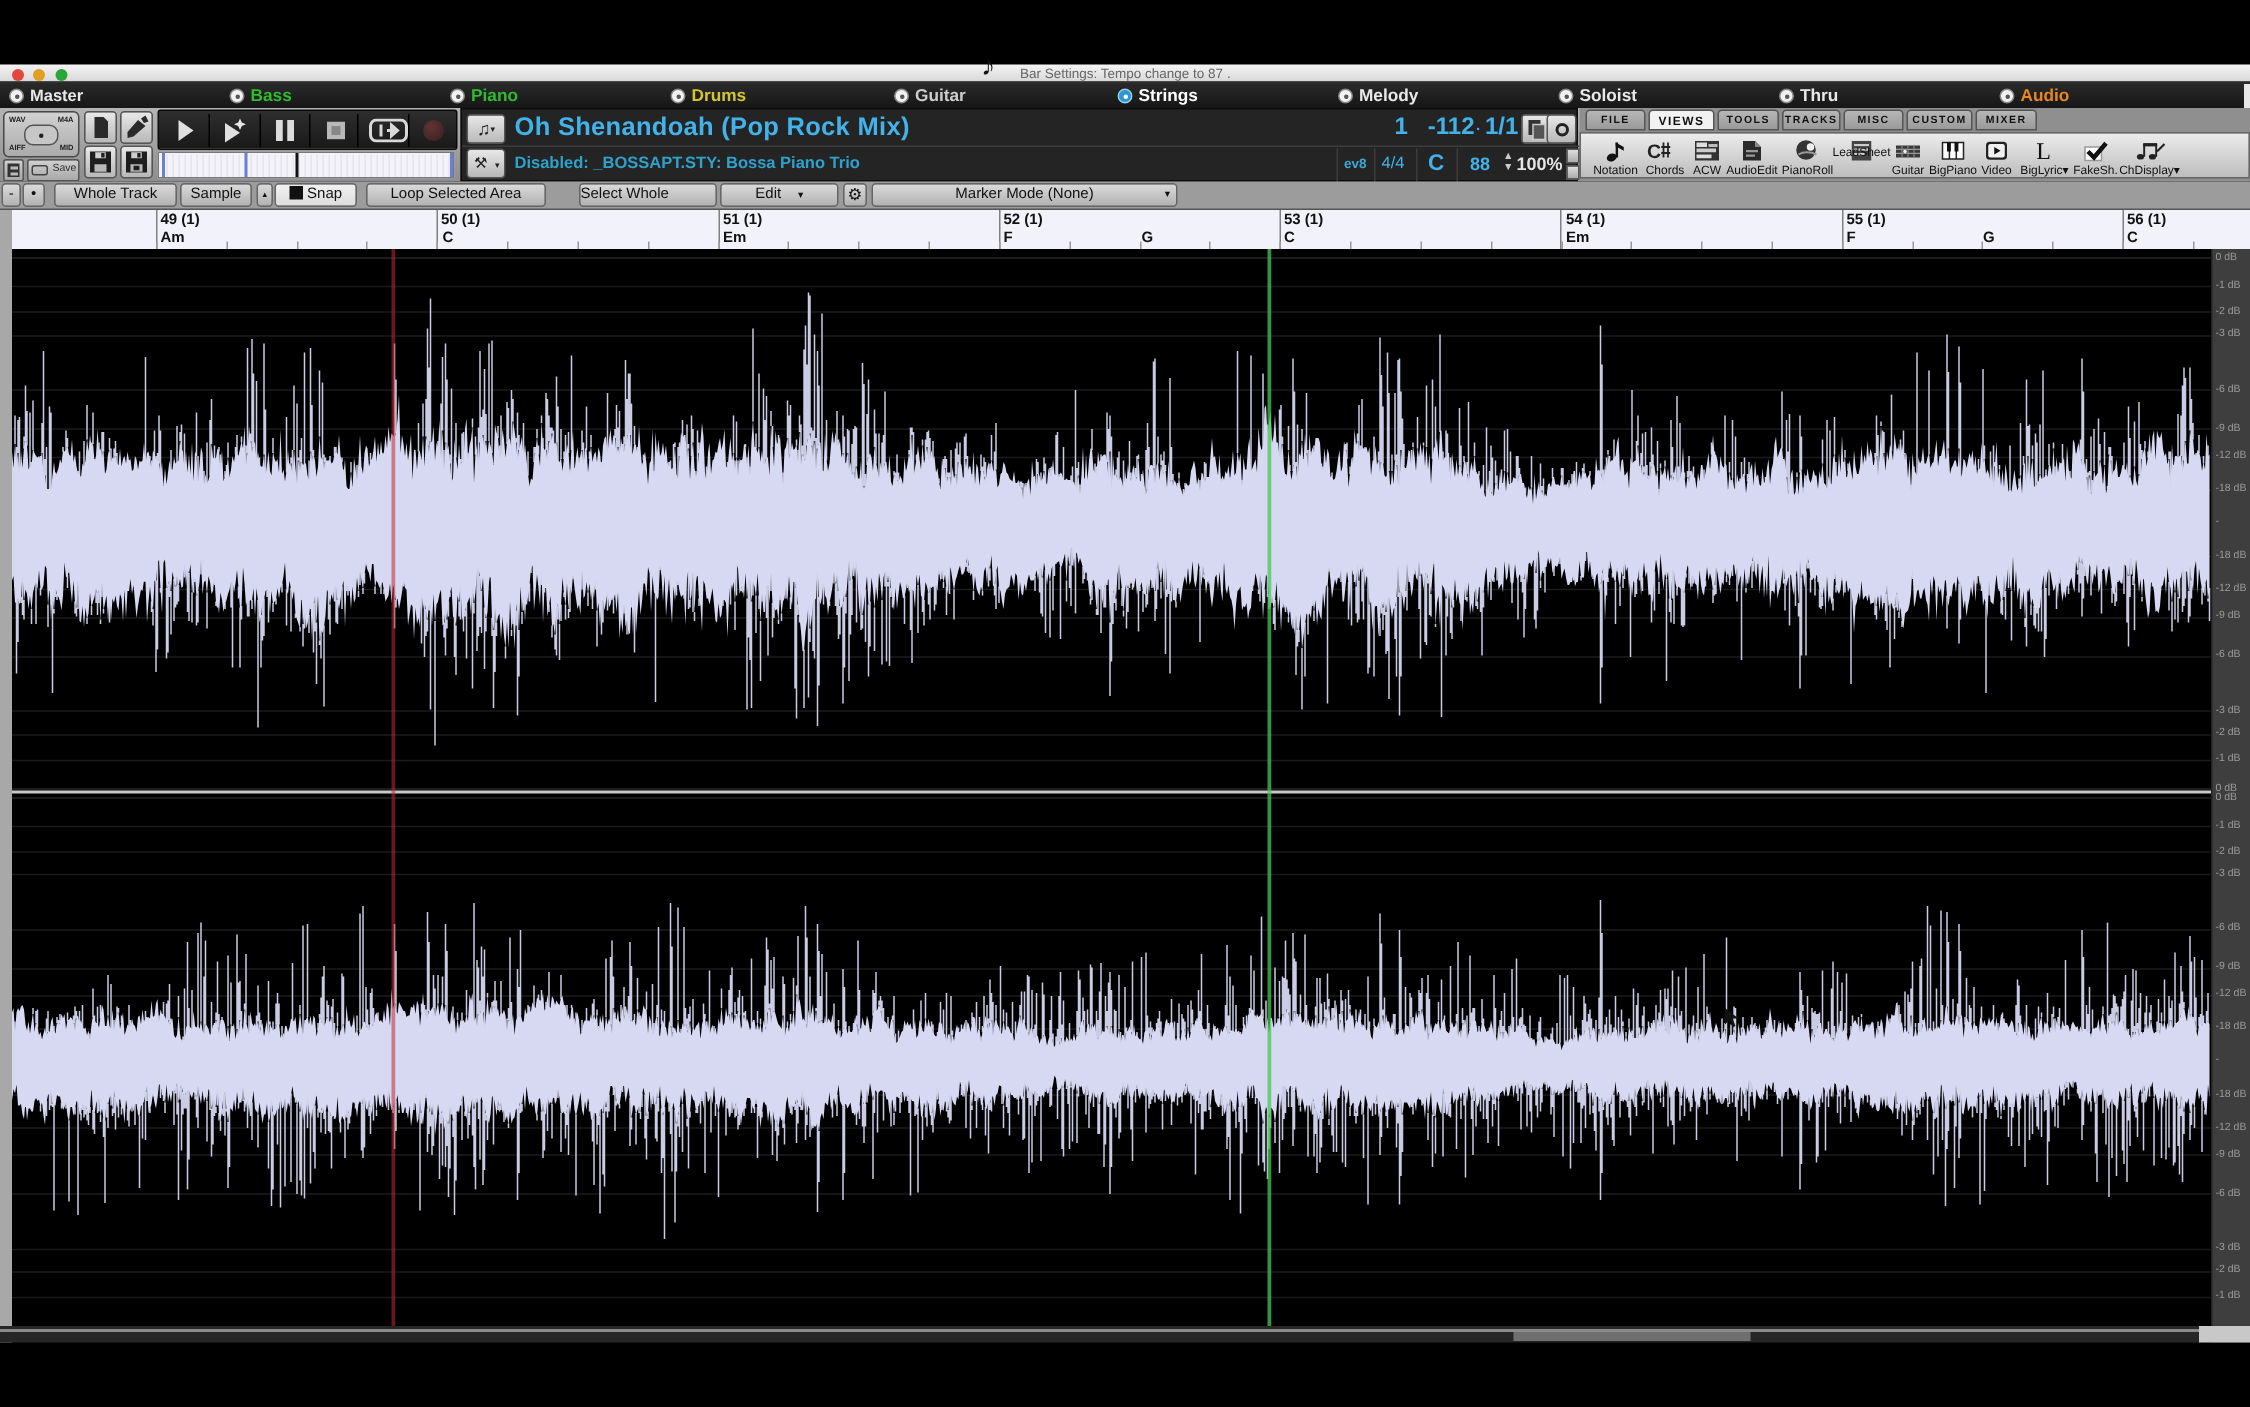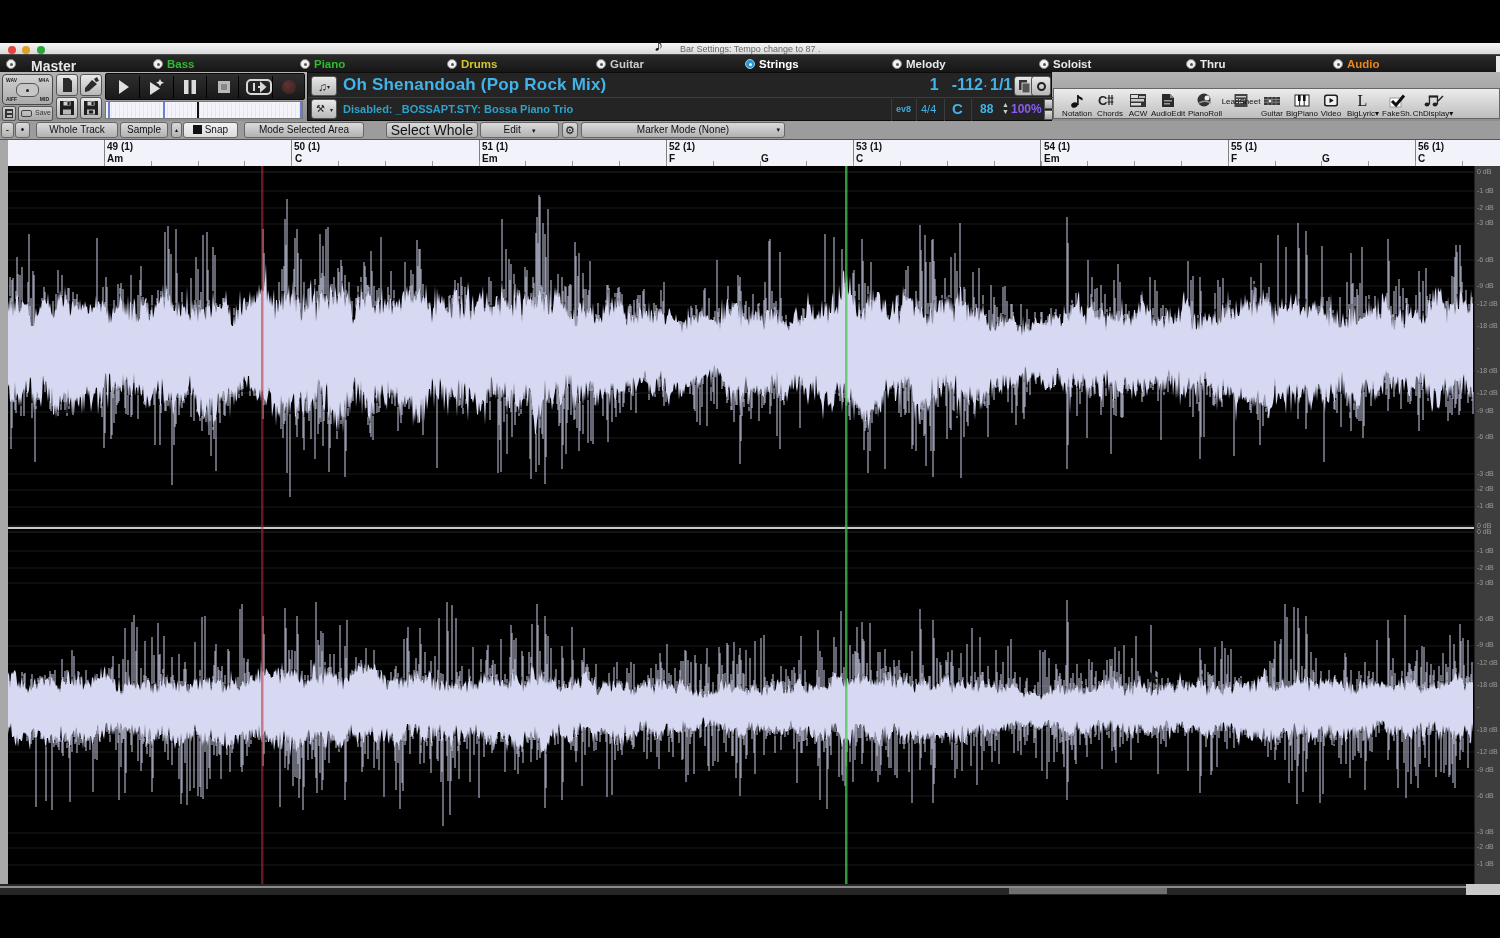--- a/index.html
+++ b/index.html
@@ -14,21 +14,21 @@
   <span style="position:absolute;left:22px;top:3px;width:8px;height:8px;border-radius:50%;background:#dfa023"></span>
   <span style="position:absolute;left:37px;top:3px;width:8px;height:8px;border-radius:50%;background:#28a738"></span>
   <span style="position:absolute;left:654px;top:-9px;font-size:19px;color:#111">♪</span>
   <span style="position:absolute;left:680px;top:1px;font-size:9px;color:#666">Bar Settings:  Tempo change to 87 .</span>
 </div>
 
 <div style="position:absolute;left:0;top:54px;width:1500px;height:18px;background:linear-gradient(#2a2a2a,#161616);border-top:1px solid #4a4a4a">
 <div style="position:absolute;left:11px;top:0;height:18px">
         <span style="position:absolute;left:-5px;top:4px;width:10px;height:10px;border-radius:50%;background:#f2f2f2;border:1px solid #888;box-sizing:border-box"></span>
         <span style="position:absolute;left:-1.5px;top:7.5px;width:3px;height:3px;border-radius:50%;background:#555"></span>
-        <span style="position:absolute;left:20px;top:2.5px;font-size:14px;font-weight:bold;color:#e9e9e9;white-space:nowrap">Master</span>
+        <span style="position:absolute;left:9px;top:2.5px;font-size:11px;font-weight:bold;color:#e9e9e9;white-space:nowrap">Master</span>
       </div>
       <div style="position:absolute;left:158px;top:0;height:18px">
         <span style="position:absolute;left:-5px;top:4px;width:10px;height:10px;border-radius:50%;background:#f2f2f2;border:1px solid #888;box-sizing:border-box"></span>
         <span style="position:absolute;left:-1.5px;top:7.5px;width:3px;height:3px;border-radius:50%;background:#555"></span>
         <span style="position:absolute;left:9px;top:2.5px;font-size:11.5px;font-weight:bold;color:#2fbb2f;white-space:nowrap">Bass</span>
       </div>
       <div style="position:absolute;left:305px;top:0;height:18px">
         <span style="position:absolute;left:-5px;top:4px;width:10px;height:10px;border-radius:50%;background:#f2f2f2;border:1px solid #888;box-sizing:border-box"></span>
         <span style="position:absolute;left:-1.5px;top:7.5px;width:3px;height:3px;border-radius:50%;background:#555"></span>
         <span style="position:absolute;left:9px;top:2.5px;font-size:11.5px;font-weight:bold;color:#2fbb2f;white-space:nowrap">Piano</span>
@@ -218,26 +218,35 @@
     <span style="position:absolute;left:35px;top:30px;font-size:11px;font-weight:bold;color:#2da2cc">Disabled: _BOSSAPT.STY: Bossa Piano Trio</span>
     <div style="position:absolute;left:583px;top:26px;width:1px;height:22px;background:#3c3c3c"></div>
     <span style="position:absolute;left:588px;top:31px;font-size:9px;font-weight:bold;color:#3aa8d8">ev8</span>
     <div style="position:absolute;left:608px;top:26px;width:1px;height:22px;background:#3c3c3c"></div>
     <span style="position:absolute;left:613px;top:30px;font-size:11px;font-weight:normal;color:#42b2e8">4/4</span>
     <div style="position:absolute;left:636px;top:26px;width:1px;height:22px;background:#3c3c3c"></div>
     <span style="position:absolute;left:644px;top:27px;font-size:15px;font-weight:bold;color:#42b2e8">C</span>
     <div style="position:absolute;left:663px;top:26px;width:1px;height:22px;background:#3c3c3c"></div>
     <span style="position:absolute;left:672px;top:29px;font-size:12px;font-weight:bold;color:#42b2e8">88</span>
     <span style="position:absolute;left:694px;top:28px;font-size:7px;color:#ccc;line-height:7px">▲<br>▼</span>
-    <span style="position:absolute;left:703px;top:29px;font-size:12px;font-weight:bold;color:#8b5cf6">100%</span>
+    <span style="position:absolute;left:703px;top:29px;font-size:12px;font-weight:bold;color:#e5e5e5">100%</span>
     <div style="position:absolute;left:736px;top:26px;width:9px;height:10px;background:linear-gradient(#ddd,#aaa);border:1px solid #555"></div>
     <div style="position:absolute;left:736px;top:37px;width:9px;height:10px;background:linear-gradient(#ddd,#aaa);border:1px solid #555"></div>
   </div>
 
   <div style="position:absolute;left:1053px;top:0;width:447px;height:49px">
+    <div style="position:absolute;left:0;top:0;width:447px;height:16px;background:#8f8f8f">
+          <div style="position:absolute;left:4px;top:1px;width:40px;height:14px;background:linear-gradient(#b6b6b6,#9a9a9a);border:1px solid #555;border-radius:3px 3px 0 0;box-sizing:border-box;text-align:center;font-size:7px;font-weight:bold;color:#111;line-height:13px;letter-spacing:1px">FILE</div>
+          <div style="position:absolute;left:46px;top:1px;width:44px;height:14px;background:#f2f2f2;border:1px solid #555;border-radius:3px 3px 0 0;box-sizing:border-box;text-align:center;font-size:8px;font-weight:800;color:#111;line-height:13px;letter-spacing:1px">VIEWS</div>
+          <div style="position:absolute;left:92px;top:1px;width:41px;height:14px;background:linear-gradient(#b6b6b6,#9a9a9a);border:1px solid #555;border-radius:3px 3px 0 0;box-sizing:border-box;text-align:center;font-size:7px;font-weight:bold;color:#111;line-height:13px;letter-spacing:1px">TOOLS</div>
+          <div style="position:absolute;left:135px;top:1px;width:39px;height:14px;background:linear-gradient(#b6b6b6,#9a9a9a);border:1px solid #555;border-radius:3px 3px 0 0;box-sizing:border-box;text-align:center;font-size:7px;font-weight:bold;color:#111;line-height:13px;letter-spacing:1px">TRACKS</div>
+          <div style="position:absolute;left:176px;top:1px;width:40px;height:14px;background:linear-gradient(#b6b6b6,#9a9a9a);border:1px solid #555;border-radius:3px 3px 0 0;box-sizing:border-box;text-align:center;font-size:7px;font-weight:bold;color:#111;line-height:13px;letter-spacing:1px">MISC</div>
+          <div style="position:absolute;left:218px;top:1px;width:44px;height:14px;background:linear-gradient(#b6b6b6,#9a9a9a);border:1px solid #555;border-radius:3px 3px 0 0;box-sizing:border-box;text-align:center;font-size:7px;font-weight:bold;color:#111;line-height:13px;letter-spacing:1px">CUSTOM</div>
+          <div style="position:absolute;left:264px;top:1px;width:41px;height:14px;background:linear-gradient(#b6b6b6,#9a9a9a);border:1px solid #555;border-radius:3px 3px 0 0;box-sizing:border-box;text-align:center;font-size:7px;font-weight:bold;color:#111;line-height:13px;letter-spacing:1px">MIXER</div>
+        </div>
     <div style="position:absolute;left:0;top:16px;width:447px;height:31px;background:linear-gradient(#ececec,#bdbdbd);border:1px solid #666">
           <div style="position:absolute;left:23px;top:3px;transform:translateX(-50%)"><svg width="17" height="17" viewBox="0 0 17 17">
               <ellipse cx="6" cy="13" rx="3.4" ry="2.6" fill="#111" transform="rotate(-20 6 13)"></ellipse>
               <rect x="8.6" y="3" width="1.6" height="10" fill="#111"></rect>
               <path d="M8.6 3 L14 6 L14 8.5 L8.6 5.5 Z" fill="#111"></path>
             </svg></div>
           <div style="position:absolute;left:23px;top:20px;transform:translateX(-50%);font-size:8px;color:#111;white-space:nowrap">Notation</div>
           <div style="position:absolute;left:54px;top:3px;transform:translateX(-50%)"><svg width="20" height="17" viewBox="0 0 20 17">
               <text x="0" y="13" font-size="13" font-weight="bold" fill="#222" font-family="Liberation Sans">C</text>
               <path d="M11 3v10M14 3v10M9.5 6h6M9.5 10h6" stroke="#222" stroke-width="1.2" fill="none"></path>
@@ -313,22 +322,22 @@
   </div>
 </div>
 
 <div style="position:absolute;left:0;top:121px;width:1500px;height:19px;background:#9c9c9c;border-bottom:1px solid #555">
       <div style="position:absolute;left:1px;top:1px;width:13px;height:16px;background:linear-gradient(#dadada,#b2b2b2);border:1px solid #666;border-radius:3px;box-sizing:border-box;text-align:center;font-size:10px;color:#111;line-height:14px;white-space:nowrap">-</div>
       <div style="position:absolute;left:15px;top:1px;width:15px;height:16px;background:linear-gradient(#dadada,#b2b2b2);border:1px solid #666;border-radius:3px;box-sizing:border-box;text-align:center;font-size:10px;color:#111;line-height:14px;white-space:nowrap">•</div>
       <div style="position:absolute;left:36px;top:1px;width:82px;height:16px;background:linear-gradient(#dadada,#b2b2b2);border:1px solid #666;border-radius:3px;box-sizing:border-box;text-align:center;font-size:10px;color:#111;line-height:14px;white-space:nowrap">Whole Track</div>
       <div style="position:absolute;left:120px;top:1px;width:48px;height:16px;background:linear-gradient(#dadada,#b2b2b2);border:1px solid #666;border-radius:3px;box-sizing:border-box;text-align:center;font-size:10px;color:#111;line-height:14px;white-space:nowrap">Sample</div>
       <div style="position:absolute;left:171px;top:1px;width:11px;height:16px;background:linear-gradient(#dadada,#b2b2b2);border:1px solid #666;border-radius:3px;box-sizing:border-box;text-align:center;font-size:6px;color:#111;line-height:14px;white-space:nowrap">▴</div>
       <div style="position:absolute;left:183px;top:1px;width:55px;height:16px;background:linear-gradient(#f2f2f2,#dcdcdc);border:1px solid #666;border-radius:3px;box-sizing:border-box;text-align:center;font-size:10px;color:#111;line-height:14px;white-space:nowrap"><span style="display:inline-block;width:9px;height:9px;background:#111;vertical-align:-1px"></span>&nbsp;Snap</div>
-      <div style="position:absolute;left:244px;top:1px;width:120px;height:16px;background:linear-gradient(#dadada,#b2b2b2);border:1px solid #666;border-radius:3px;box-sizing:border-box;text-align:center;font-size:10px;color:#111;line-height:14px;white-space:nowrap">Mode Selected Area</div>
-      <div style="position:absolute;left:386px;top:1px;width:92px;height:16px;background:linear-gradient(#dadada,#b2b2b2);border:1px solid #666;border-radius:3px;box-sizing:border-box;text-align:center;font-size:14px;color:#111;line-height:14px;white-space:nowrap">Select Whole</div>
+      <div style="position:absolute;left:244px;top:1px;width:120px;height:16px;background:linear-gradient(#dadada,#b2b2b2);border:1px solid #666;border-radius:3px;box-sizing:border-box;text-align:center;font-size:10px;color:#111;line-height:14px;white-space:nowrap">Loop Selected Area</div>
+      <div style="position:absolute;left:386px;top:1px;width:92px;height:16px;background:linear-gradient(#dadada,#b2b2b2);border:1px solid #666;border-radius:3px;box-sizing:border-box;text-align:left;font-size:10px;color:#111;line-height:14px;white-space:nowrap">Select Whole</div>
       <div style="position:absolute;left:480px;top:1px;width:79px;height:16px;background:linear-gradient(#dadada,#b2b2b2);border:1px solid #666;border-radius:3px;box-sizing:border-box;text-align:center;font-size:10px;color:#111;line-height:14px;white-space:nowrap">Edit&nbsp;&nbsp;&nbsp;&nbsp;<span style="font-size:7px">▾</span></div>
       <div style="position:absolute;left:562px;top:1px;width:16px;height:16px;background:linear-gradient(#dadada,#b2b2b2);border:1px solid #666;border-radius:3px;box-sizing:border-box;text-align:center;font-size:11px;color:#111;line-height:14px;white-space:nowrap">⚙</div>
       <div style="position:absolute;left:581px;top:1px;width:204px;height:16px;background:linear-gradient(#dadada,#b2b2b2);border:1px solid #666;border-radius:3px;box-sizing:border-box;text-align:center;font-size:10px;color:#111;line-height:14px;white-space:nowrap">Marker Mode (None)<span style="position:absolute;right:4px;font-size:7px">▾</span></div>
     </div>
 
 <div style="position:absolute;left:8px;top:140px;width:1492px;height:26px;background:#f1f2fa;overflow:hidden">
       <div style="position:absolute;left:96px;top:0;width:1px;height:26px;background:#808080"></div>
       <div class="rlab" style="left:99px;top:1px">49 (1)</div>
       <div style="position:absolute;left:283px;top:0;width:1px;height:26px;background:#808080"></div>
       <div class="rlab" style="left:286px;top:1px">50 (1)</div>

